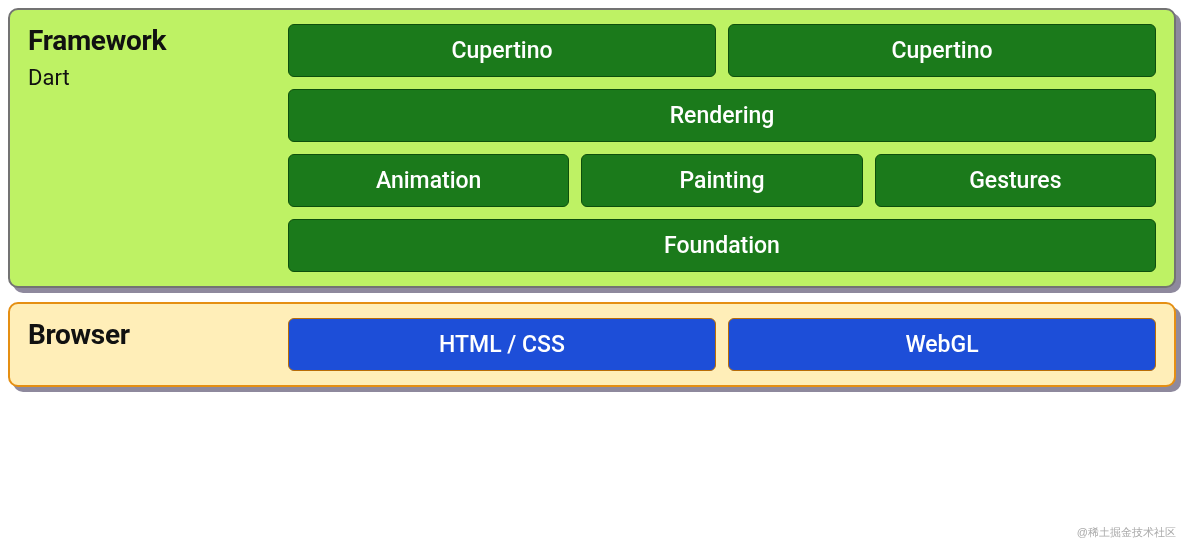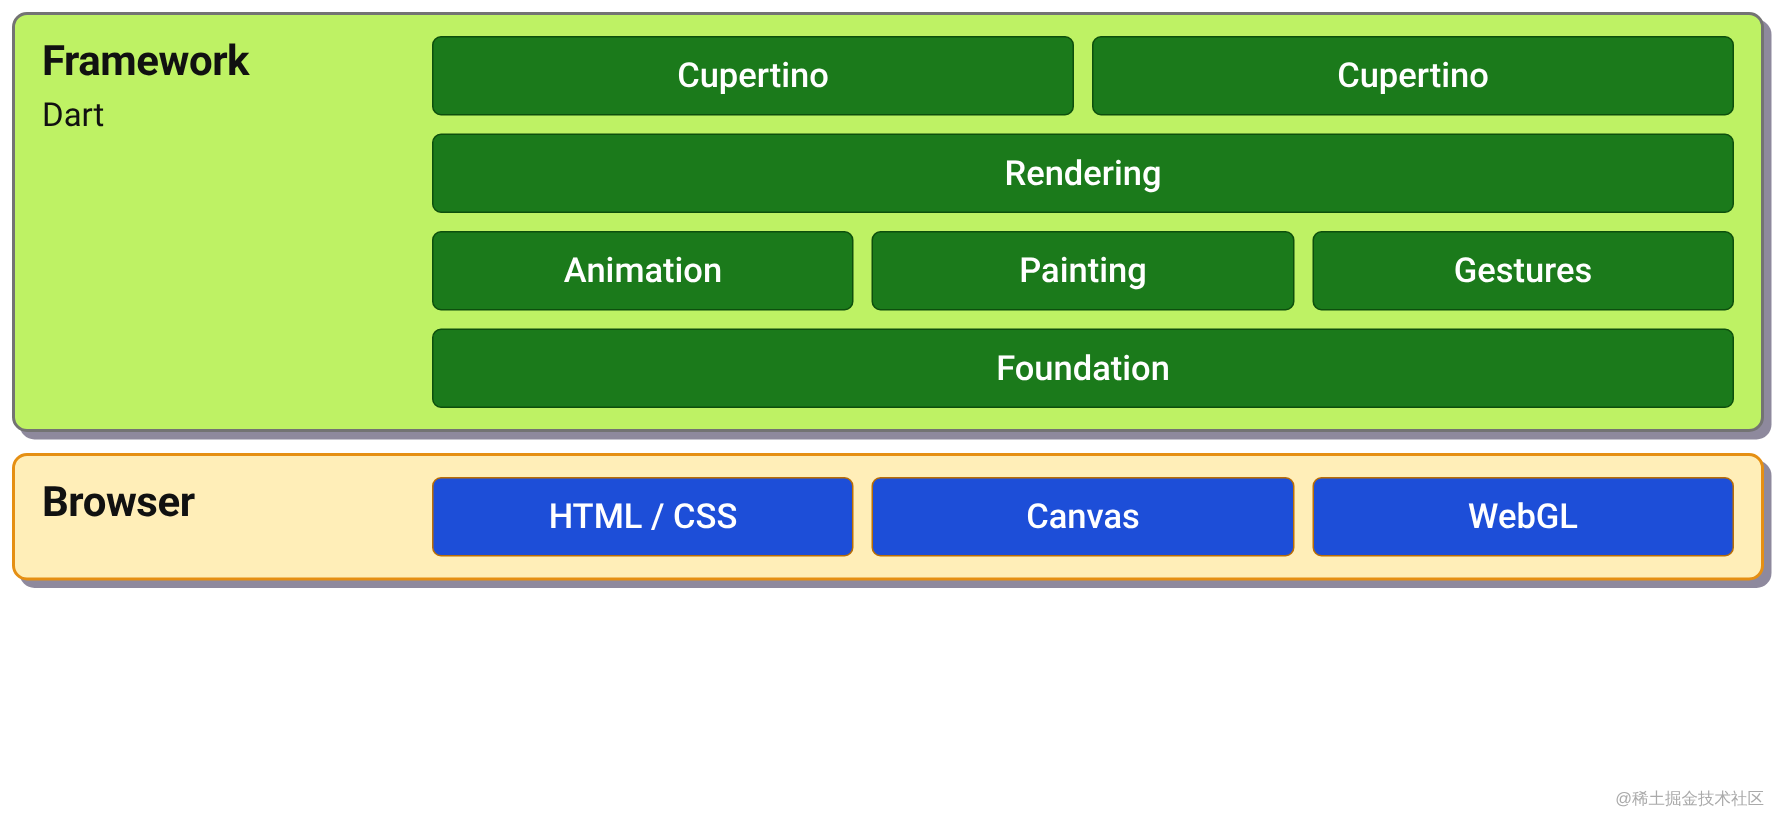--- a/index.html
+++ b/index.html
@@ -110,19 +110,18 @@
   </div>
 </div>
 
 <div class="layer browser">
   <div class="layer-header">
     <div class="layer-title">Browser</div>
   </div>
   <div class="layer-content">
     <div class="row">
       <div class="block">HTML / CSS</div>
-      <div class="block">Canvas</div>
       <div class="block">WebGL</div>
     </div>
   </div>
 </div>
 
 <div class="watermark">@稀土掘金技术社区</div>
 
 </body></html>

